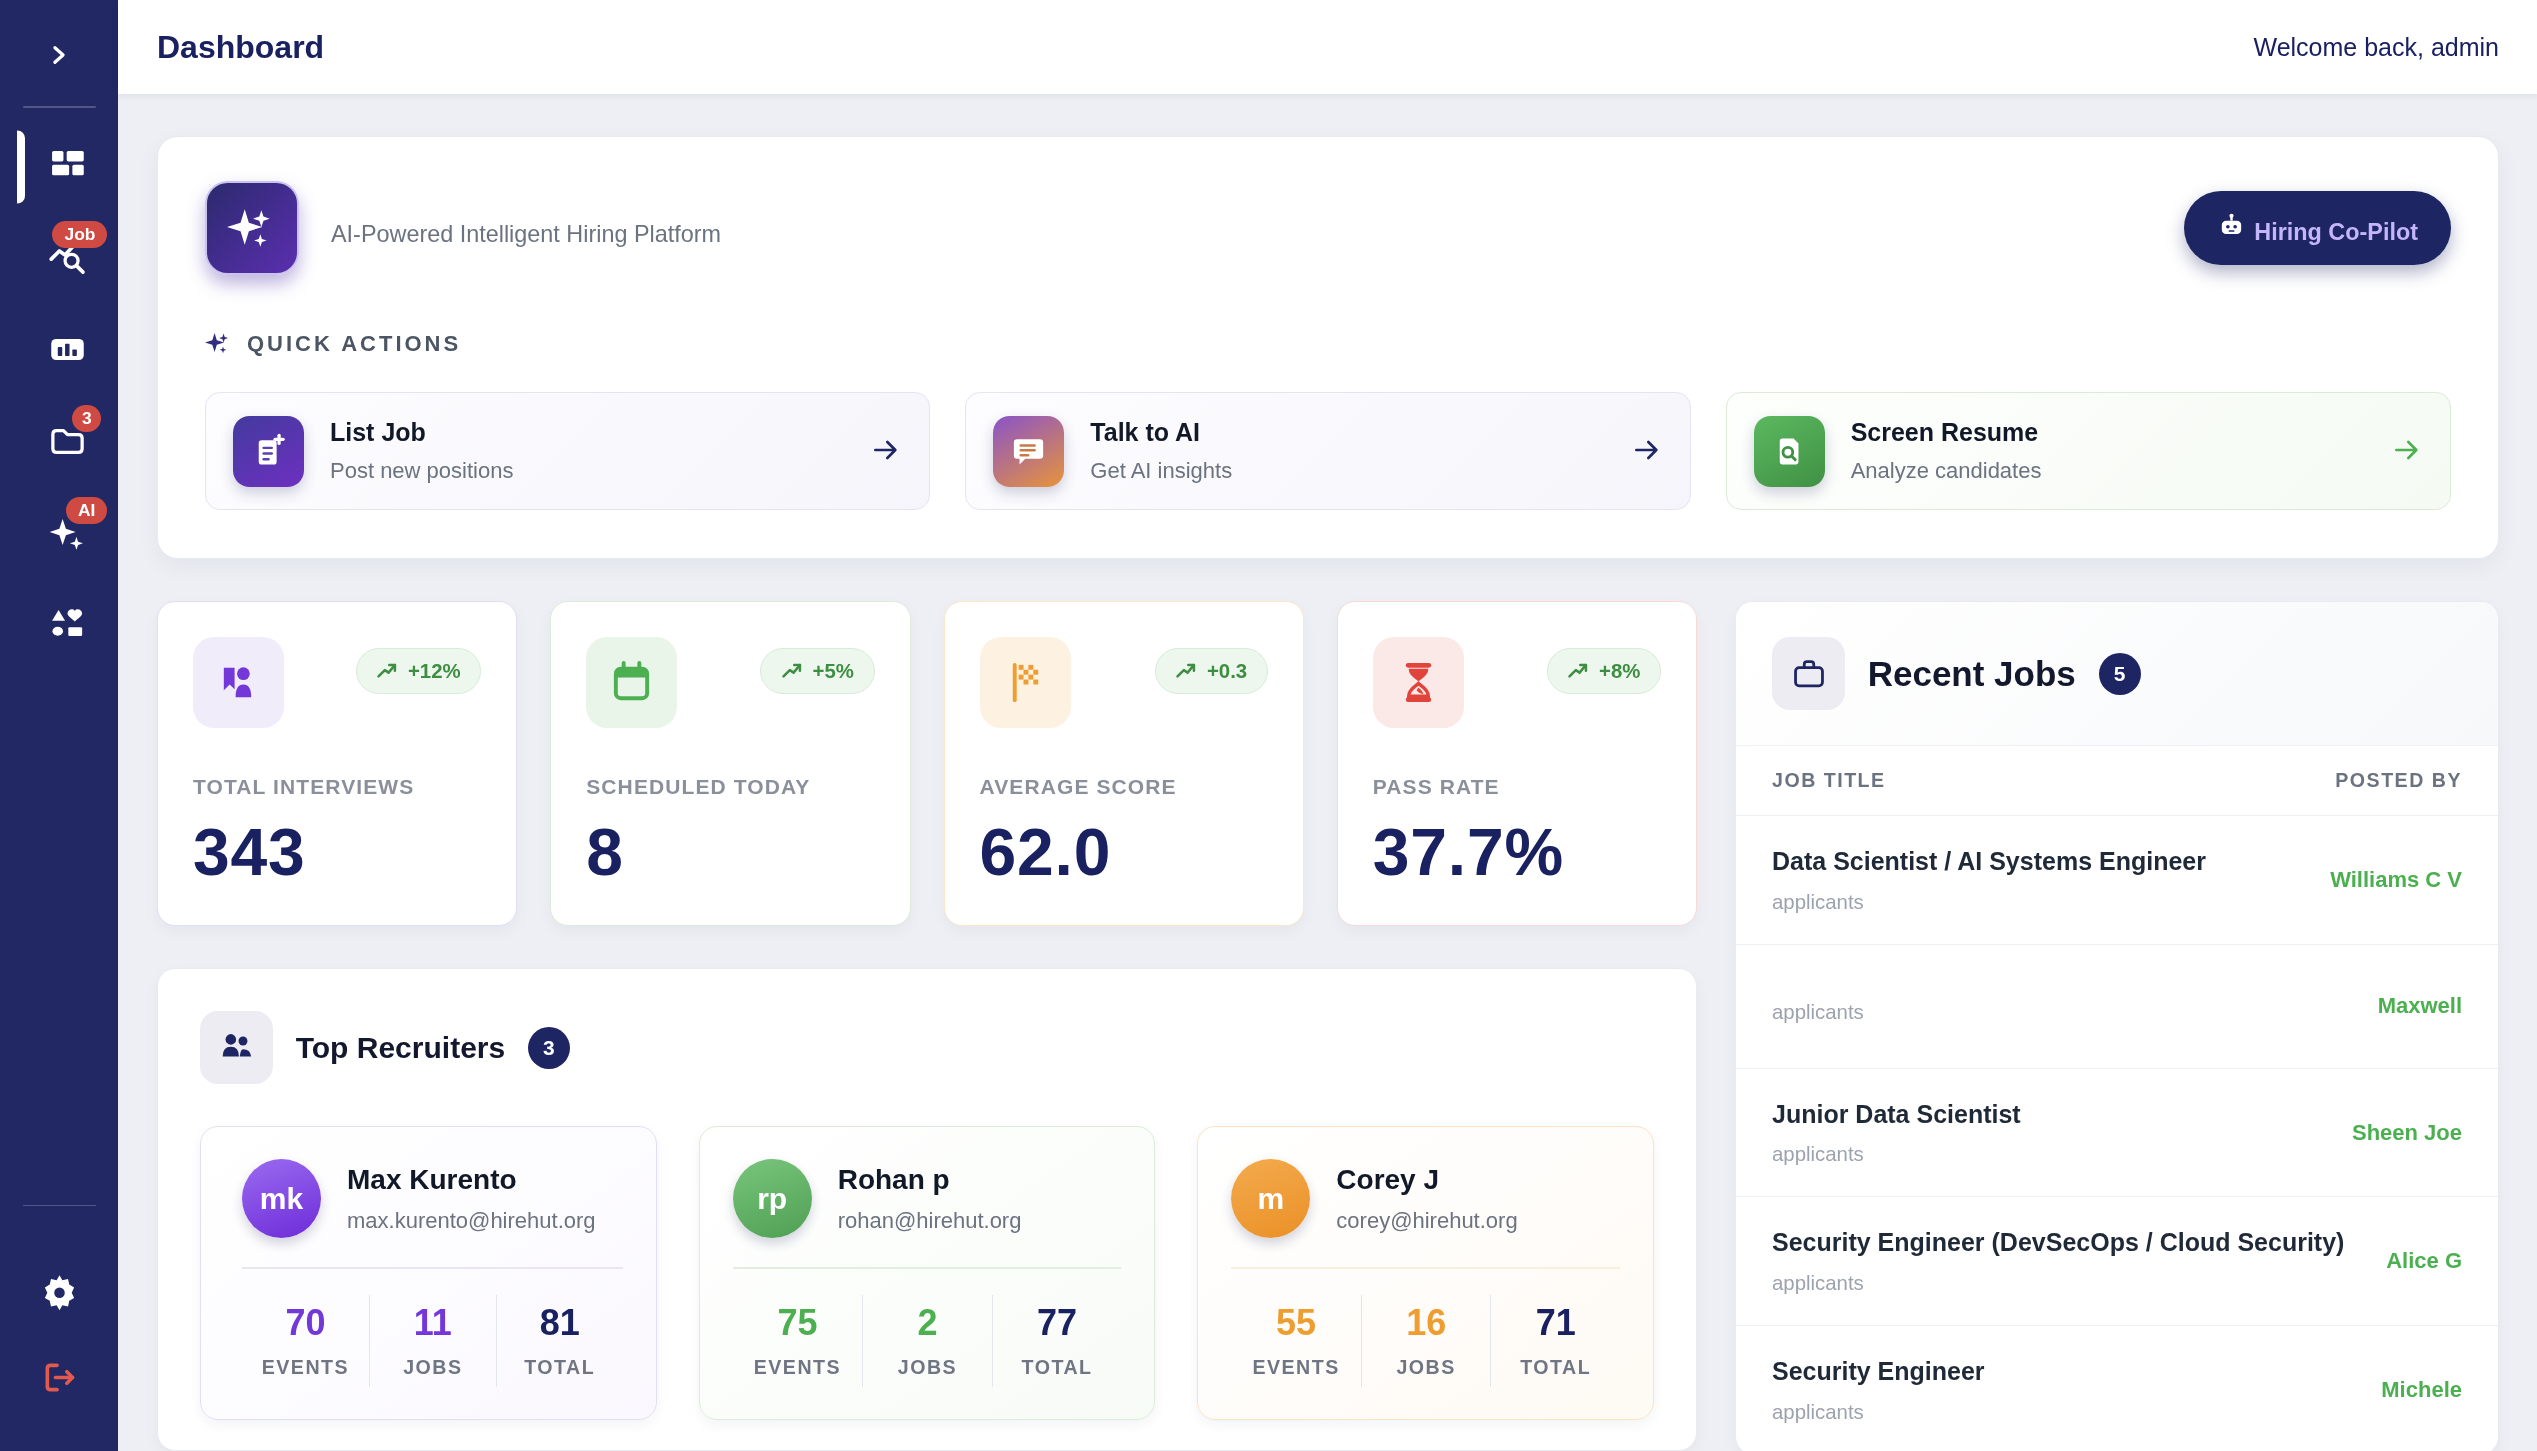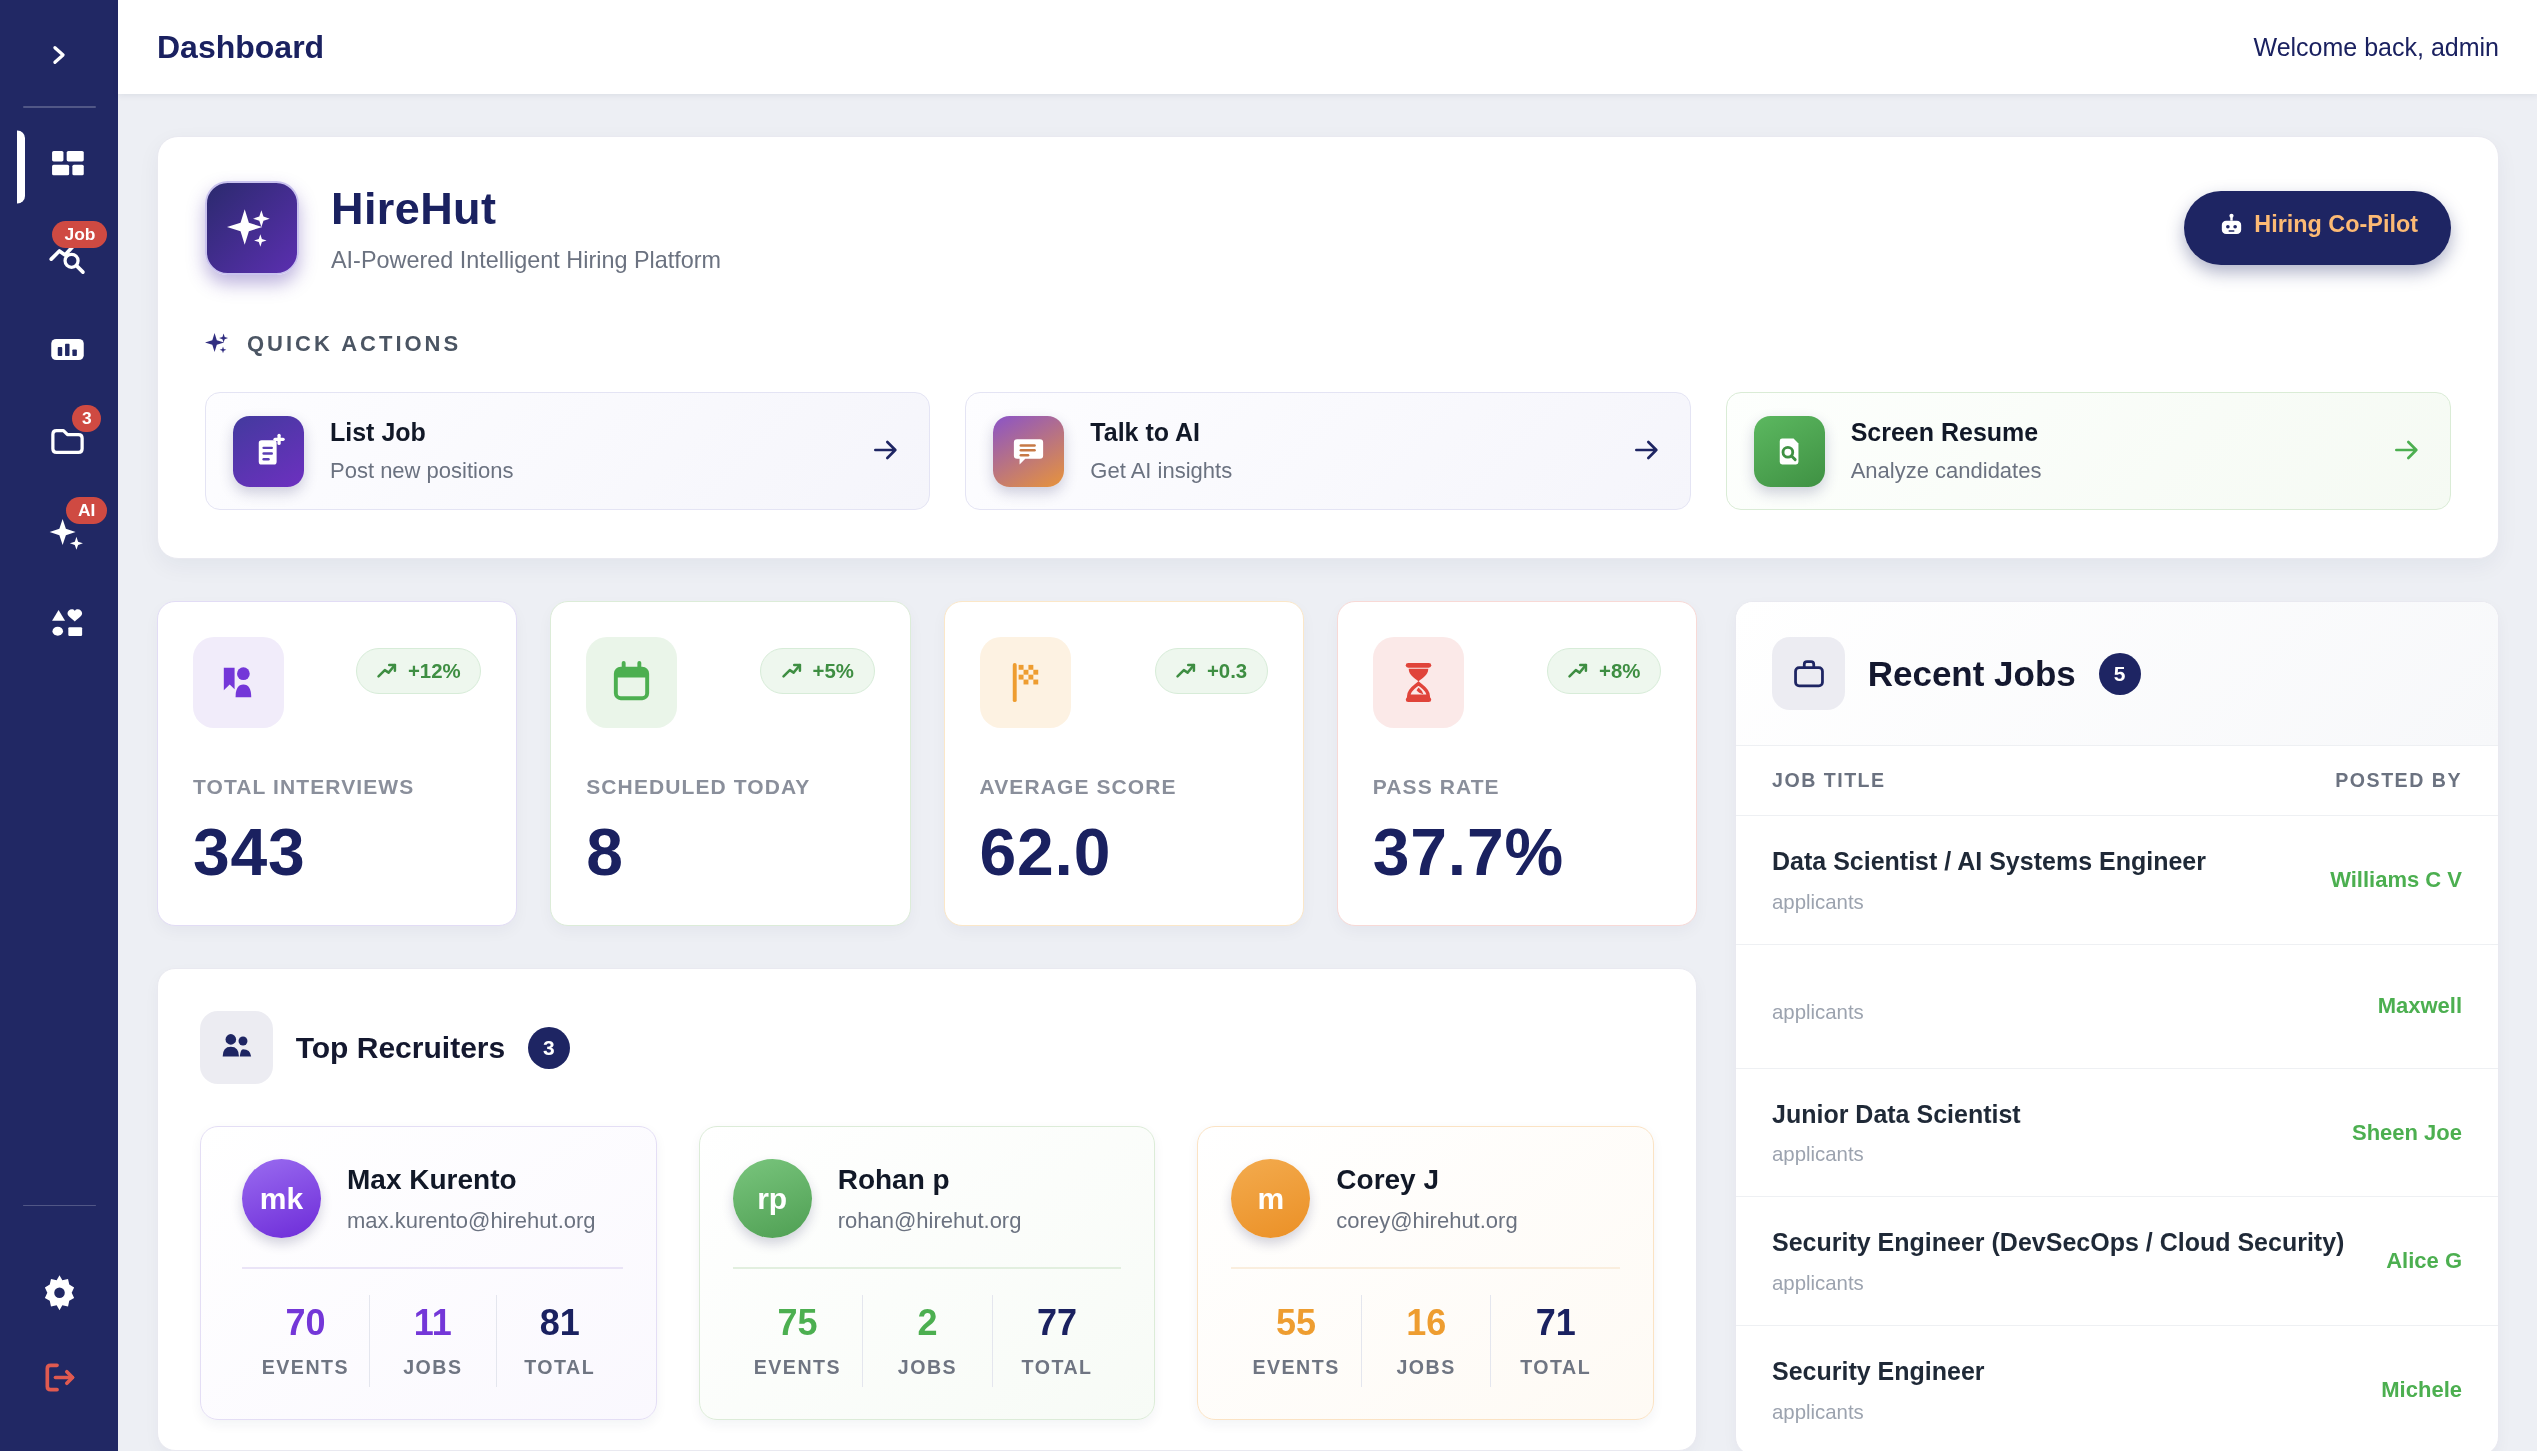--- a/index.html
+++ b/index.html
@@ -40,22 +40,22 @@
   .hero { background: #ffffff; border: 1.5px solid #e9e9f0; border-radius: 21px;
     box-shadow: 0 7.6px 22.7px rgba(25,30,80,.05); padding: 44px 47px 48px; }
   .hero-top { display: flex; align-items: center; }
   .hero-logo { width: 94px; height: 94px; border-radius: 22.7px; flex-shrink: 0;
     background: linear-gradient(135deg, #2b2a6e 0%, #5b2fb0 100%);
     display: flex; align-items: center; justify-content: center;
     box-shadow: 0 9px 18px rgba(70,40,160,.35); border: 2.3px solid #c9c2ee; }
   .hero-text { margin-left: 32px; }
   .hero-brand { font-size: 45px; font-weight: bold; color: #1a2160; letter-spacing: 0.4px; }
   .hero-tagline { font-size: 23.4px; color: #6b7280; margin-top: 12px; }
-  .copilot-btn { margin-left: auto; display: flex; align-items: flex-start; gap: 8px;
-    background: #1e2563; color: #fdba74; border: none; border-radius: 754px;
+  .copilot-btn { margin-left: auto; display: flex; align-items: flex-end; gap: 8px;
+    background: #1e2563; color: #c4b5fd; border: none; border-radius: 754px;
     padding: 19.6px 33px; font-size: 23.4px; font-weight: bold; cursor: pointer;
     box-shadow: 0 7.6px 16.6px rgba(30,37,99,.35); font-family: inherit; }
 
   .qa-label-row { display: flex; align-items: center; gap: 15px; margin-top: 54px; }
   .qa-label { font-size: 22px; font-weight: bold; color: #4b5563; letter-spacing: 3px; }
   .qa-grid { display: grid; grid-template-columns: 1fr 1fr 1fr; gap: 35px; margin-top: 33px; }
   .qa-card { display: flex; align-items: center; border-radius: 15px; padding: 22.7px 27px;
     border: 1.5px solid #e4e4f4; background: linear-gradient(135deg, #fdfdff 0%, #f5f5fb 100%);
     cursor: pointer; min-height: 113px; }
   .qa-card.green { border-color: #daecd6; background: linear-gradient(135deg, #fdfffd 0%, #f5faf3 100%); }
@@ -267,21 +267,20 @@
           <div class="hero-logo">
             <span>
               <svg width="50" height="50" viewBox="0 0 96 96">
                   <path d="M34 14 L42 40 L68 48 L42 56 L34 82 L26 56 L0 48 L26 40 Z" fill="#ffffff"></path>
                   <path d="M66 16 L70 28 L82 32 L70 36 L66 48 L62 36 L50 32 L62 28 Z" fill="#ffffff"></path>
                   <path d="M64 62 L67 71 L76 74 L67 77 L64 86 L61 77 L52 74 L61 71 Z" fill="#ffffff"></path>
                 </svg>
             </span>
           </div>
           <div class="hero-text">
-            <div class="hero-brand">HireHut</div>
             <div class="hero-tagline">AI-Powered Intelligent Hiring Platform</div>
           </div>
           <button class="copilot-btn">
             <span>
               <svg width="29" height="29" viewBox="0 0 96 96">
                   <circle cx="48" cy="16" r="7" fill="#ffffff"></circle>
                   <rect x="44" y="20" width="8" height="12" fill="#ffffff"></rect>
                   <rect x="16" y="32" width="64" height="44" rx="14" fill="#ffffff"></rect>
                   <circle cx="36" cy="52" r="6" fill="#1e2563"></circle>
                   <circle cx="60" cy="52" r="6" fill="#1e2563"></circle>

